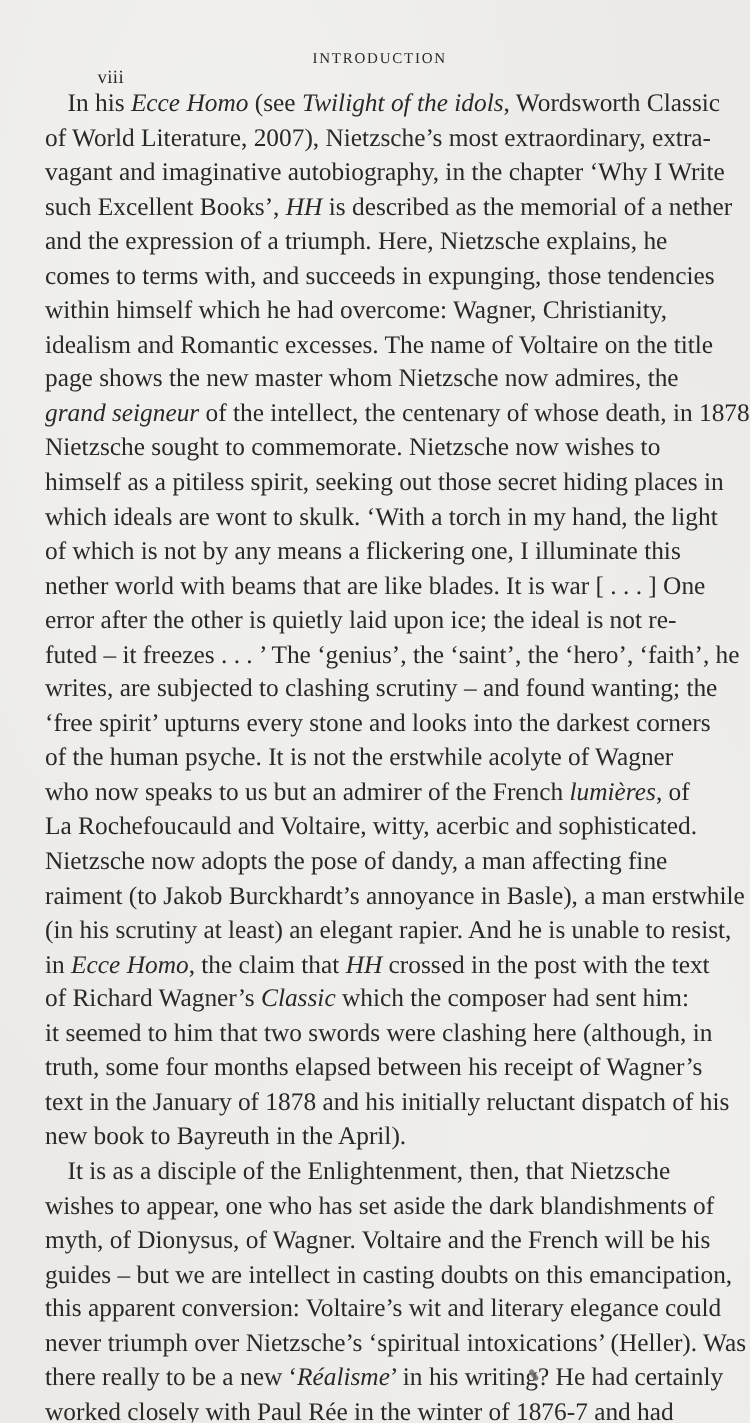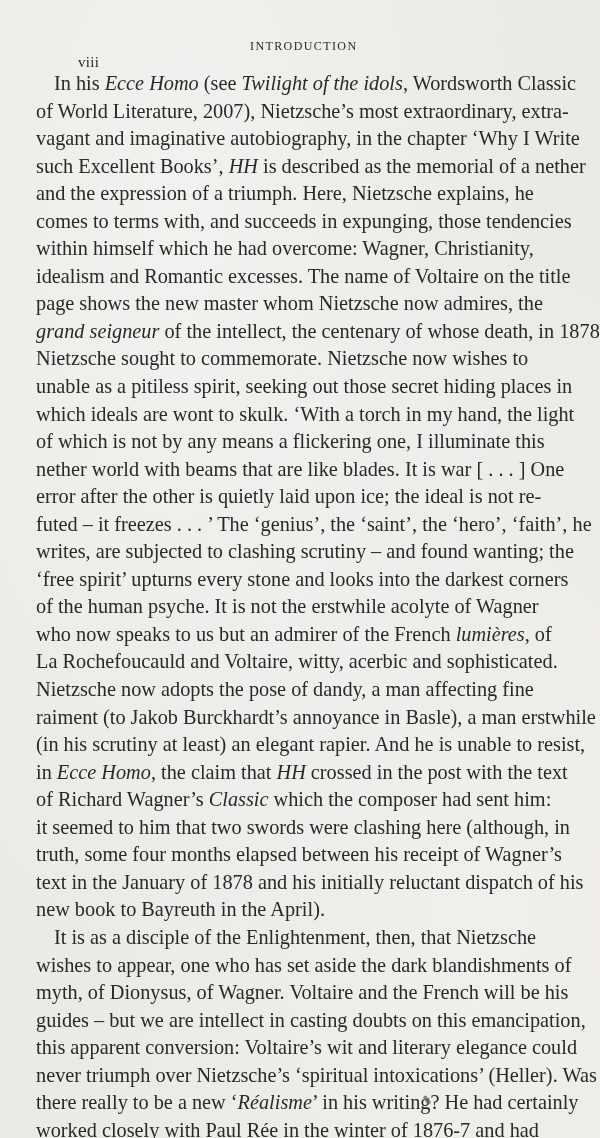--- a/index.html
+++ b/index.html
@@ -90,21 +90,21 @@
       <div class="line"><span>of World Literature, 2007), Nietzsche’s most extraordinary, extra-</span></div>
       <div class="line"><span>vagant and imaginative autobiography, in the chapter ‘Why I Write</span></div>
       <div class="line"><span>such Excellent Books’, </span><i>HH</i><span> is described as the memorial of a nether</span></div>
       <div class="line"><span>and the expression of a triumph. Here, Nietzsche explains, he</span></div>
       <div class="line"><span>comes to terms with, and succeeds in expunging, those tendencies</span></div>
       <div class="line"><span>within himself which he had overcome: Wagner, Christianity,</span></div>
       <div class="line"><span>idealism and Romantic excesses. The name of Voltaire on the title</span></div>
       <div class="line"><span>page shows the new master whom Nietzsche now admires, the</span></div>
       <div class="line"><i>grand seigneur</i><span> of the intellect, the centenary of whose death, in 1878,</span></div>
       <div class="line"><span>Nietzsche sought to commemorate. Nietzsche now wishes to</span></div>
-      <div class="line"><span>unable as a pitiless spirit, seeking out those secret hiding places in</span></div>
+      <div class="line"><span>himself as a pitiless spirit, seeking out those secret hiding places in</span></div>
       <div class="line"><span>which ideals are wont to skulk. ‘With a torch in my hand, the light</span></div>
       <div class="line"><span>of which is not by any means a flickering one, I illuminate this</span></div>
       <div class="line"><span>nether world with beams that are like blades. It is war [ . . . ] One</span></div>
       <div class="line"><span>error after the other is quietly laid upon ice; the ideal is not re-</span></div>
       <div class="line"><span>futed – it freezes . . . ’ The ‘genius’, the ‘saint’, the ‘hero’, ‘faith’, he</span></div>
       <div class="line"><span>writes, are subjected to clashing scrutiny – and found wanting; the</span></div>
       <div class="line"><span>‘free spirit’ upturns every stone and looks into the darkest corners</span></div>
       <div class="line"><span>of the human psyche. It is not the erstwhile acolyte of Wagner</span></div>
       <div class="line"><span>who now speaks to us but an admirer of the French </span><i>lumières</i><span>, of</span></div>
       <div class="line"><span>La Rochefoucauld and Voltaire, witty, acerbic and sophisticated.</span></div>

